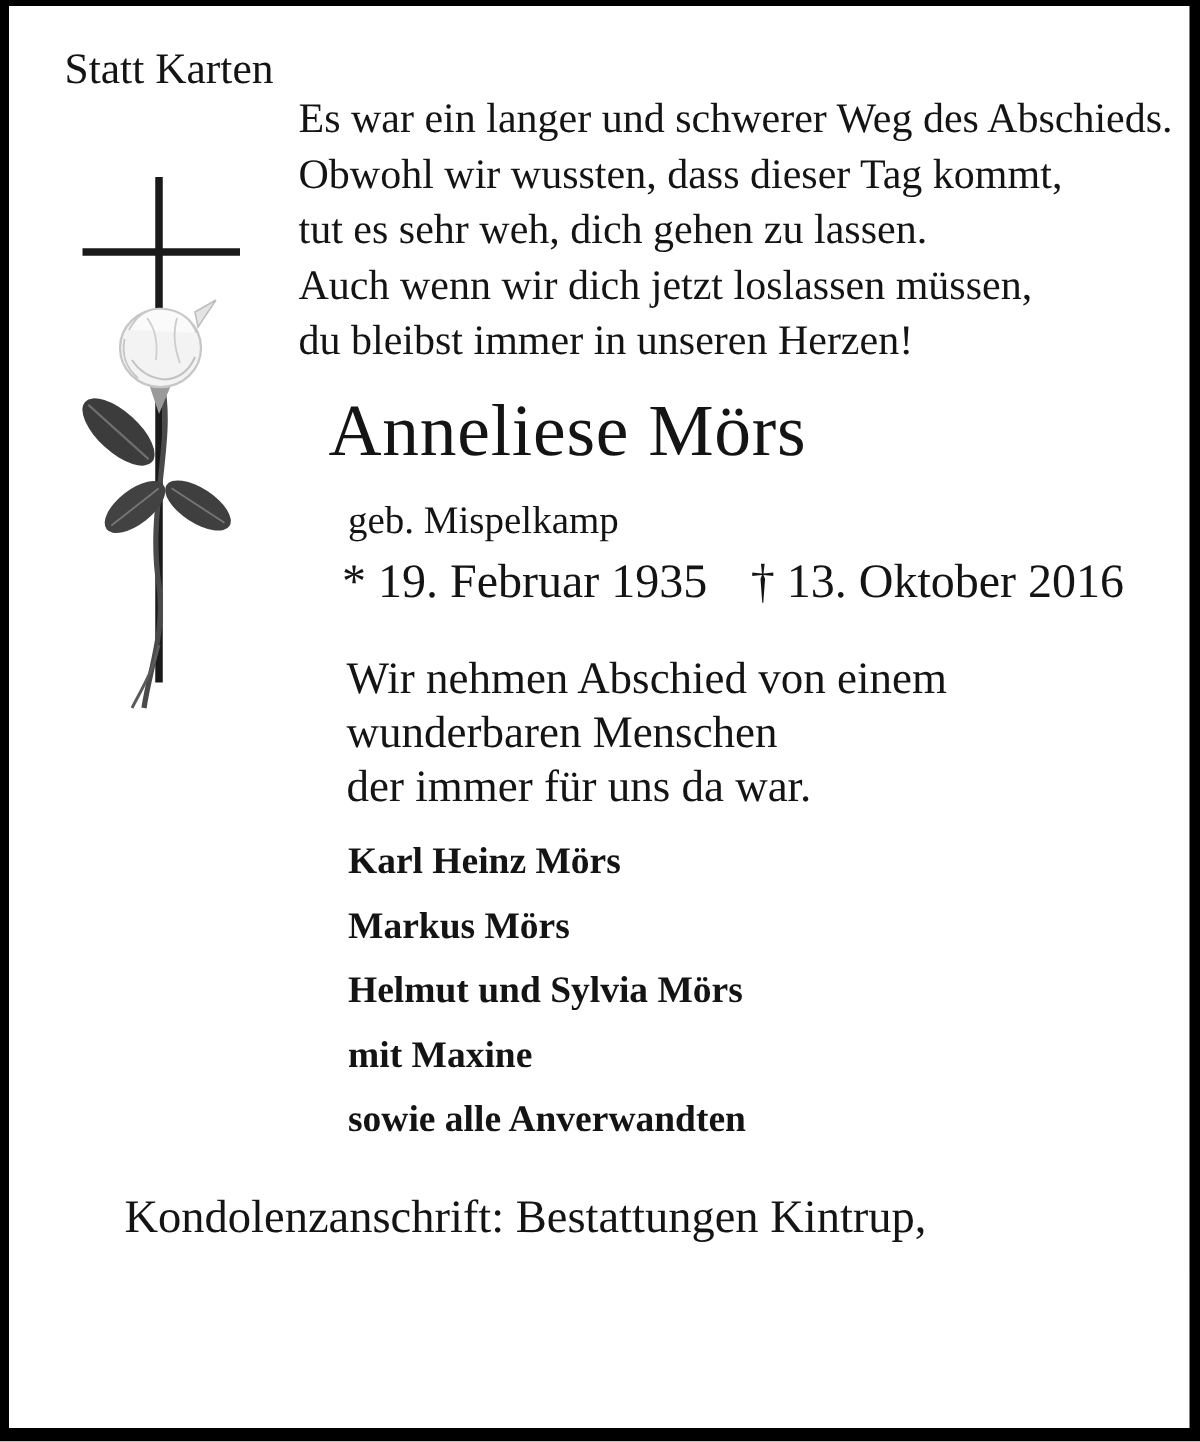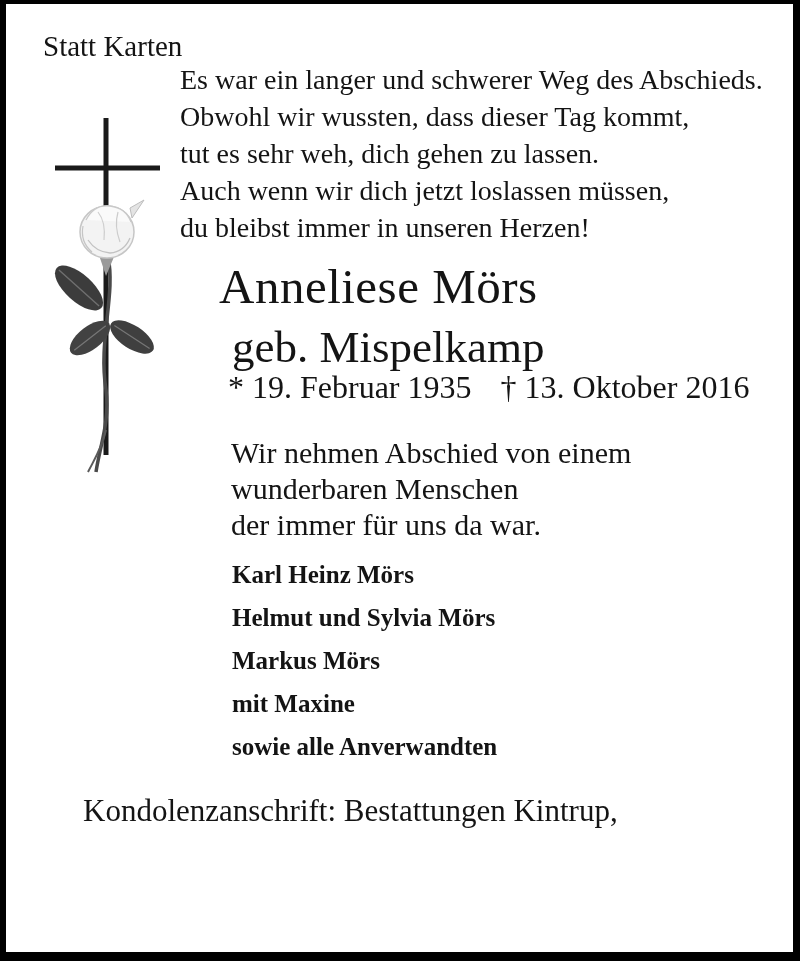--- a/index.html
+++ b/index.html
@@ -22,37 +22,37 @@
     overflow: hidden;
   }
   .abs { position: absolute; white-space: nowrap; }
 
   .statt-karten {
     left: 37px; top: 25px;
     font-size: 29px;
     line-height: 34px;
   }
   .intro {
-    left: 174px; top: 57px;
+    left: 193px; top: 57px;
     font-size: 28px;
     line-height: 37px;
   }
   .cross-art {
     left: 30px; top: 96px;
     width: 156px; height: 400px;
   }
   .deceased-name {
     left: 213px; top: 246px;
     font-size: 49px;
     line-height: 74px;
     letter-spacing: 0.5px;
   }
   .birth-name {
     left: 226px; top: 324px;
-    font-size: 45px;
+    font-size: 26px;
     line-height: 38px;
     text-align: right;
   }
   .dates {
     left: 222px; top: 363px;
     font-size: 32px;
     line-height: 40px;
   }
   .dates .death { margin-left: 21px; }
   .farewell {
@@ -138,22 +138,22 @@
   </div>
 
   <div class="abs farewell">
     <div>Wir nehmen Abschied von einem</div>
     <div>wunderbaren Menschen</div>
     <div>der immer für uns da war.</div>
   </div>
 
   <div class="abs mourners">
     <div>Karl Heinz Mörs</div>
+    <div>Markus Mörs</div>
     <div>Helmut und Sylvia Mörs</div>
-    <div>Markus Mörs</div>
     <div>mit Maxine</div>
     <div>sowie alle Anverwandten</div>
   </div>
 
   <div class="abs condolence">
     <div>Kondolenzanschrift: Bestattungen Kintrup,</div>
   </div>
 
 
 </div>

